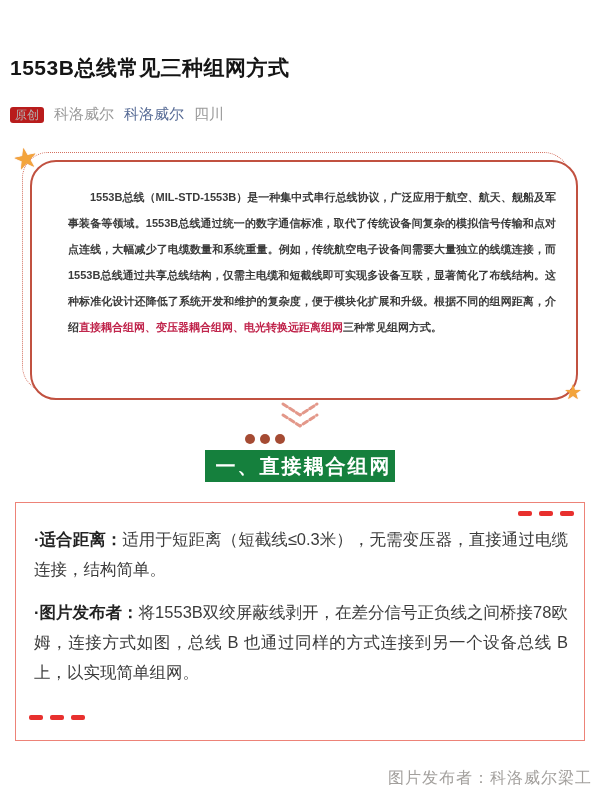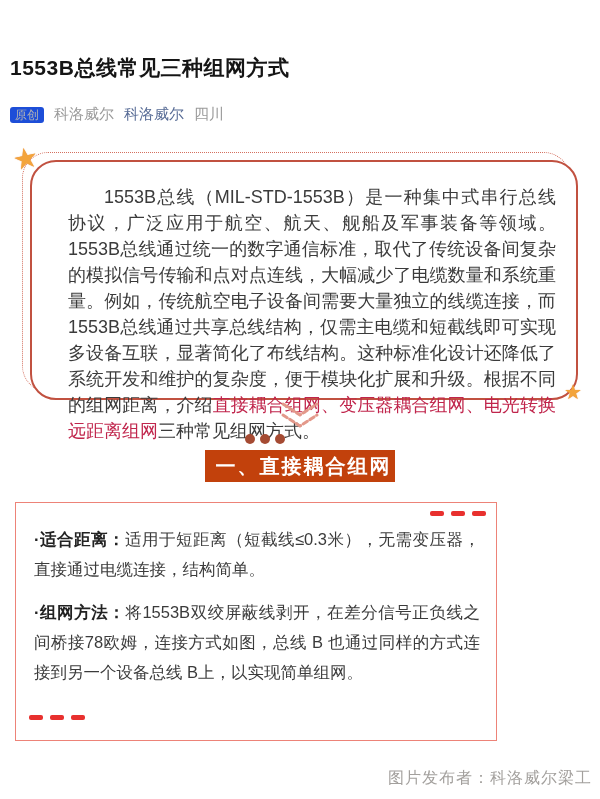--- a/index.html
+++ b/index.html
@@ -4,49 +4,49 @@
 <style>
   * { margin: 0; padding: 0; box-sizing: border-box; }
   body { background: #ffffff; font-family: "Liberation Sans", "DejaVu Sans", sans-serif; }
   .page { position: relative; width: 600px; height: 799px; background: #ffffff; overflow: hidden; }
 
   
   .title { position: absolute; left: 10px; top: 54px; width: 560px;
            font-size: 21px; font-weight: bold; color: #151515; letter-spacing: 0.5px; }
   .byline { position: absolute; left: 10px; top: 105px; width: 580px;
             font-size: 15px; color: #9a9a9a; display: flex; align-items: center; gap: 10px; }
-  .orig-badge { font-size: 12px; color: #b3b3b3; background: #1d4ed8;
+  .orig-badge { font-size: 12px; color: #b3b3b3; background: #b91c1c;
                 border-radius: 3px; padding: 2px 5px; line-height: 1; }
   .account-link { color: #576b95; cursor: pointer; }
 
   
   .intro-wrap { position: absolute; left: 22px; top: 152px; width: 556px; height: 248px; }
   .intro-dotted { position: absolute; left: 0; top: 0; right: 8px; bottom: 8px;
                   border: 1px dotted #d4705f; border-radius: 26px; }
   .intro-solid  { position: absolute; left: 8px; top: 8px; right: 0; bottom: 0;
                   border: 2px solid #c15140; border-radius: 26px; background: #ffffff; }
   .star { position: absolute; color: #f3a43c; text-shadow: 0 0 1px #e2833a; line-height: 1; }
   .star-tl { left: -9px; top: -7px; font-size: 28px; transform: rotate(-12deg); }
   .star-br { right: -4px; bottom: -2px; font-size: 20px; }
   .intro-text { position: absolute; left: 30px; top: 12px; right: 6px; bottom: 0;
-                padding: 20px 16px 14px 16px; font-size: 18px; font-weight: normal;
+                padding: 20px 16px 14px 16px; font-size: 11px; font-weight: bold;
                 color: #3b3b3b; line-height: 26px; text-align: justify; text-indent: 2em; }
   .hl-red { color: #c0254c; }
 
   
   .chevron { position: absolute; left: 279px; top: 402px; width: 42px; height: 28px; }
   .dots-row { position: absolute; left: 245px; top: 434px; display: flex; gap: 5px; }
   .dot { width: 10px; height: 10px; border-radius: 50%; background: #a54b33; }
   .section-banner { position: absolute; left: 205px; top: 450px; width: 190px; height: 32px;
-                    background: #c2410c; color: #ffffff; font-size: 20px; font-weight: bold;
+                    background: #15803d; color: #ffffff; font-size: 20px; font-weight: bold;
                     display: flex; align-items: center; justify-content: center;
                     letter-spacing: 2px; padding-left: 7px; }
 
   
-  .section-box { position: absolute; left: 15px; top: 502px; width: 482px; height: 239px;
+  .section-box { position: absolute; left: 15px; top: 502px; width: 570px; height: 239px;
                  border: 1px solid #ed8378; background: #ffffff; }
   .dash-group { position: absolute; display: flex; gap: 7px; }
   .dash { width: 14px; height: 5px; background: #e8302e; border-radius: 2px; }
   .dashes-tr { top: 8px; right: 10px; }
   .dashes-bl { bottom: 20px; left: 13px; }
   .bullets { position: absolute; left: 18px; right: 16px; top: 21px;
              font-size: 16.5px; color: #3b3b3b; line-height: 30px; text-align: justify; }
   .bullet { margin-bottom: 13px; }
   .bullet b { color: #222222; }
 
@@ -90,21 +90,21 @@
 
   <div class="section-box">
     <div class="dash-group dashes-tr">
       <span class="dash"></span>
       <span class="dash"></span>
       <span class="dash"></span>
     </div>
 
     <div class="bullets">
       <p class="bullet"><b>·适合距离：</b><span>适用于短距离（短截线≤0.3米），无需变压器，直接通过电缆连接，结构简单。</span></p>
-      <p class="bullet"><b>·组网方法：</b><span>将1553B双绞屏蔽线剥开，在差分信号正负线之间桥接78欧姆，连接方式如图，总线 B 也通过同样的方式连接到另一个设备总线 B上，以实现简单组网。</span></p>
+      <p class="bullet"><b>·图片发布者：</b><span>将1553B双绞屏蔽线剥开，在差分信号正负线之间桥接78欧姆，连接方式如图，总线 B 也通过同样的方式连接到另一个设备总线 B上，以实现简单组网。</span></p>
     </div>
 
     <div class="dash-group dashes-bl">
       <span class="dash"></span>
       <span class="dash"></span>
       <span class="dash"></span>
     </div>
   </div>
 
   <div class="watermark">图片发布者：科洛威尔梁工</div>

